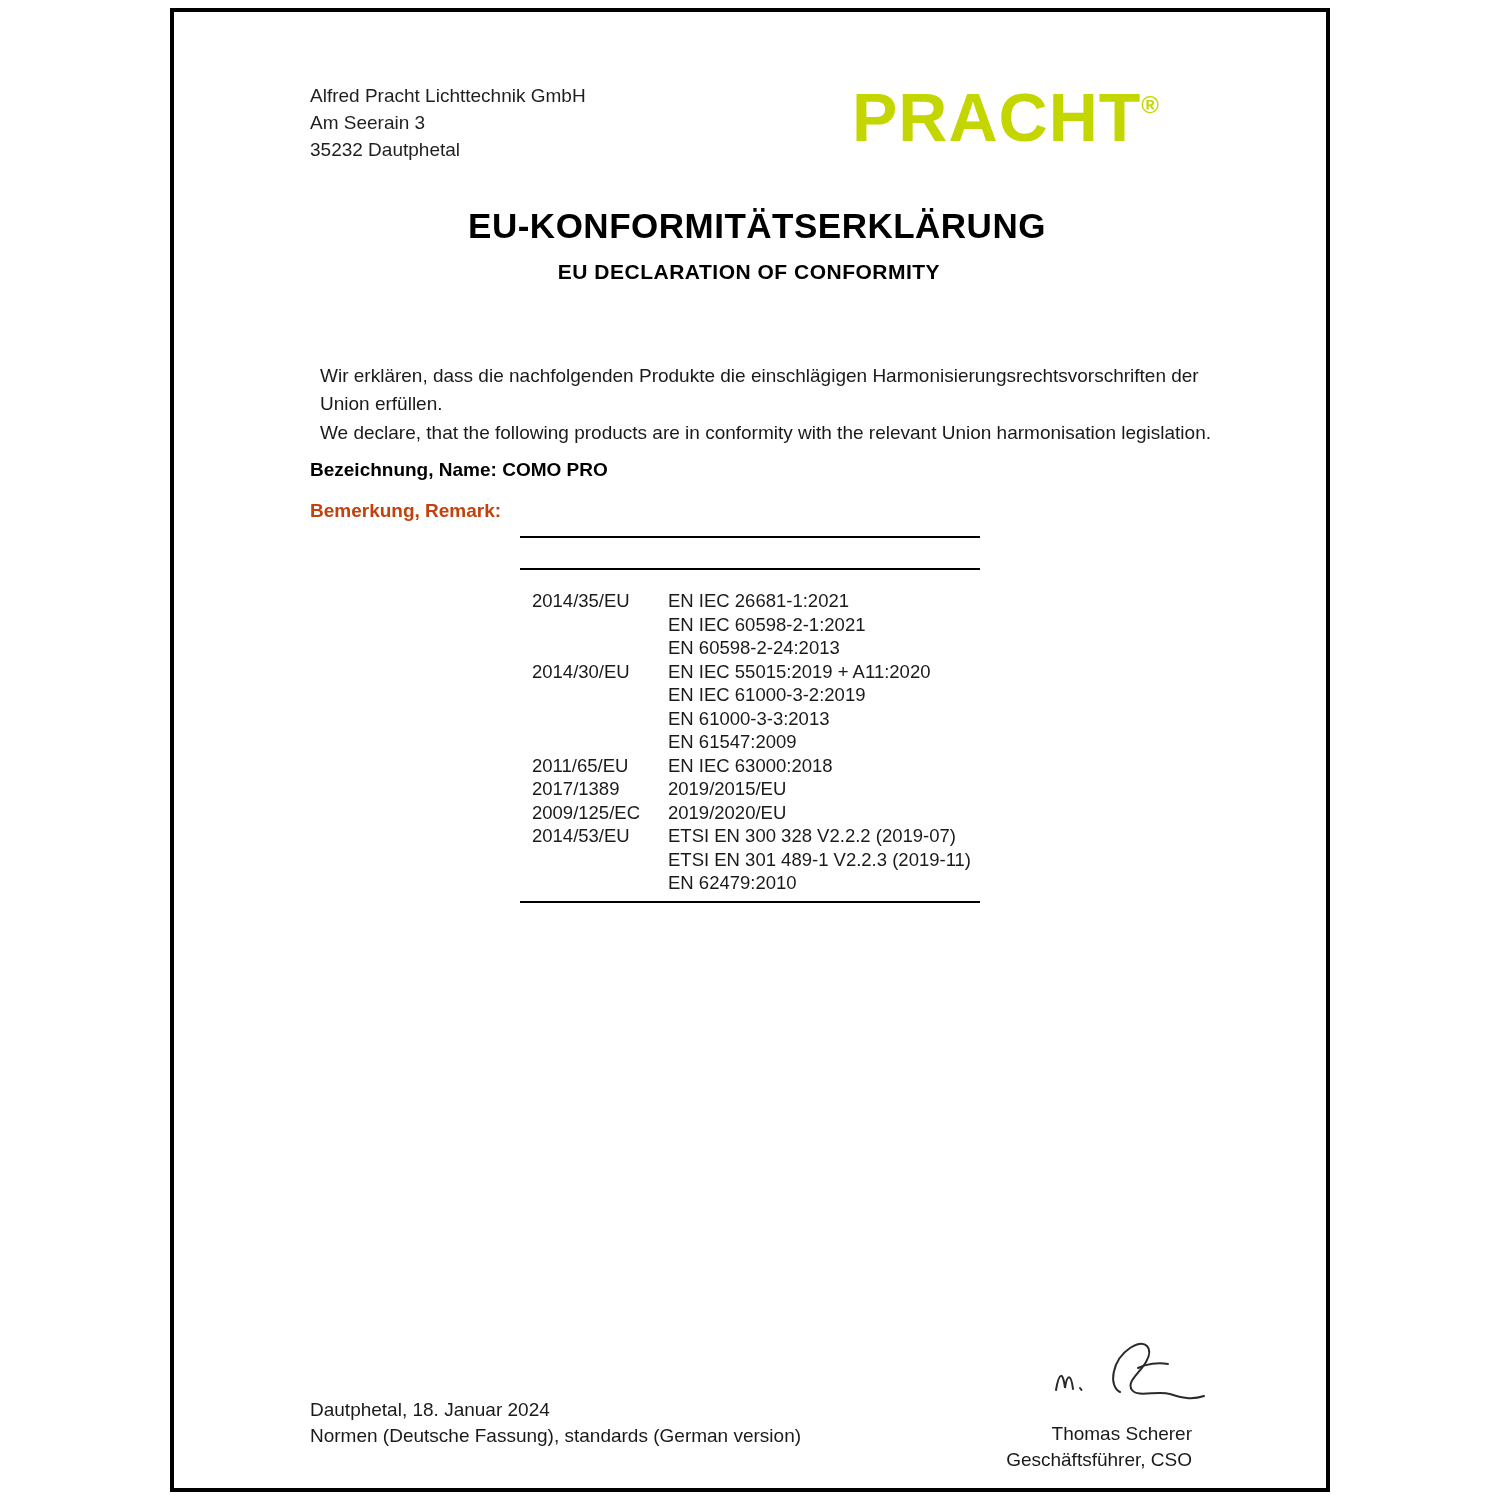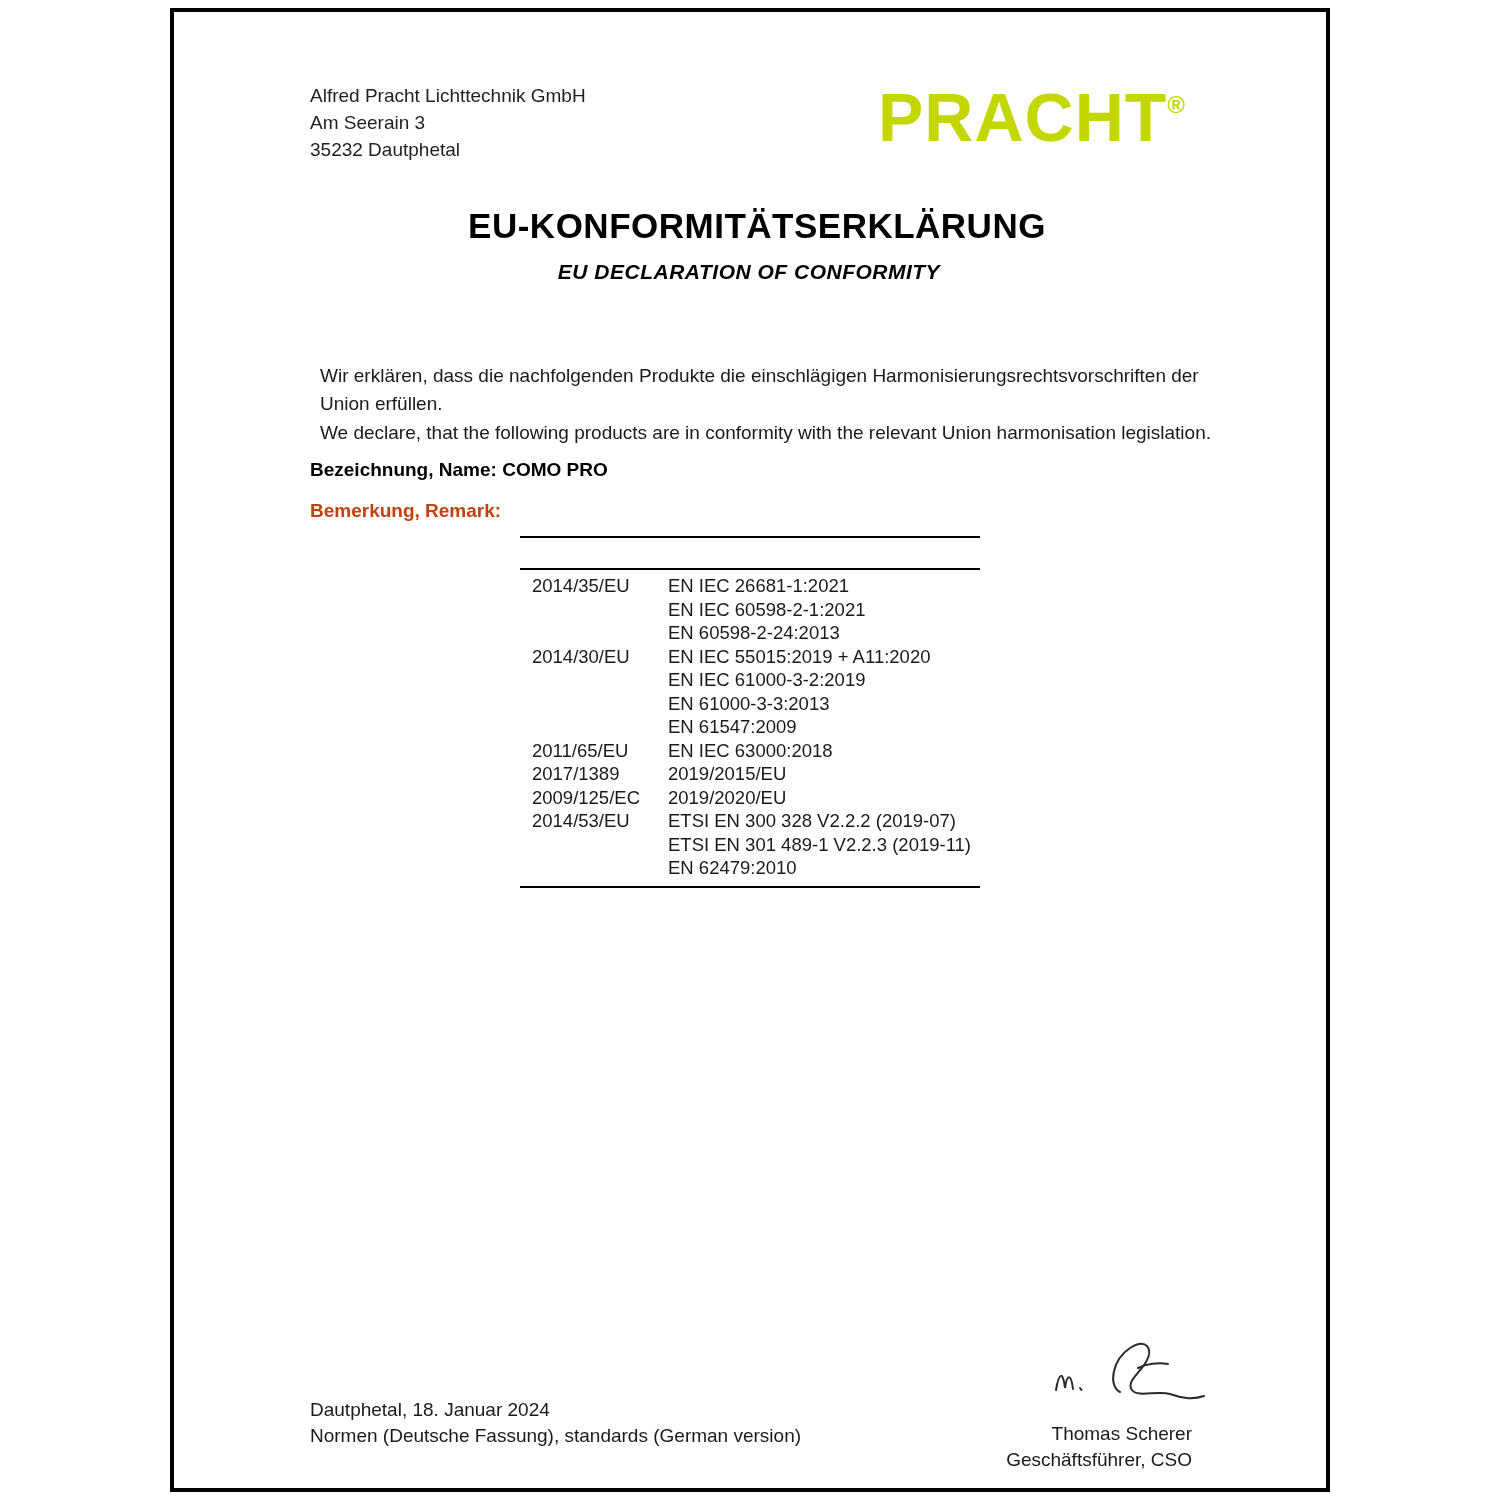--- a/index.html
+++ b/index.html
@@ -13,39 +13,38 @@
   }
   .frame{
     position:absolute;left:170px;top:8px;width:1160px;height:1484px;
     border:4px solid #000;box-sizing:border-box;background:#fff;
   }
   .sender{position:absolute;left:310px;top:82px;font-size:19px;line-height:27px;color:#1f1f1f;}
   .logo{
     position:absolute;left:852px;top:78px;width:360px;
     font-weight:800;font-size:68px;letter-spacing:1px;
     white-space:nowrap;
-    text-align:center;
   }
   .logo .reg{font-size:24px;vertical-align:28px;font-weight:800;}
   .title-block{position:absolute;left:7px;top:206px;width:1500px;text-align:center;color:#000;}
   .title-de{font-size:35px;font-weight:800;letter-spacing:0.5px;margin:0;}
-  .title-en{font-size:21px;font-weight:800;letter-spacing:0.5px;margin:14px 16px 0 0;font-style:italic;}
+  .title-en{font-size:21px;font-weight:800;letter-spacing:0.5px;margin:14px 16px 0 0;}
   .intro{position:absolute;left:320px;width:905px;font-size:19px;line-height:27.5px;}
   .intro-de{top:343px;}
   .intro-en{top:400px;}
   .name-line{position:absolute;left:310px;top:459px;font-size:19px;font-weight:700;color:#000;}
   .name-line .val{font-weight:800;}
   .remark-line{position:absolute;left:310px;top:500px;font-size:19px;font-weight:700;color:#c2410c;}
   .stable{
     position:absolute;left:520px;top:536px;width:460px;
     border-top:2px solid #000;border-bottom:2px solid #000;
     font-size:18.5px;
   }
   .stable .head-spacer{height:30px;border-bottom:2px solid #000;}
-  .stable .rows{padding:4px 0 6px 0;}
+  .stable .rows{padding:4px 0 6px 0;margin-top:15px;}
   .trow{display:flex;line-height:23.5px;padding-left:12px;}
   .c-directive{flex:0 0 136px;}
   .c-standard{flex:1 1 auto;}
   .footer-left{position:absolute;left:310px;top:1397px;font-size:19px;line-height:26px;}
   .footer-right{position:absolute;right:308px;top:1421px;font-size:19px;line-height:26px;text-align:right;}
   .signature{position:absolute;left:1042px;top:1338px;}
 </style>
 </head>
 <body>
 

